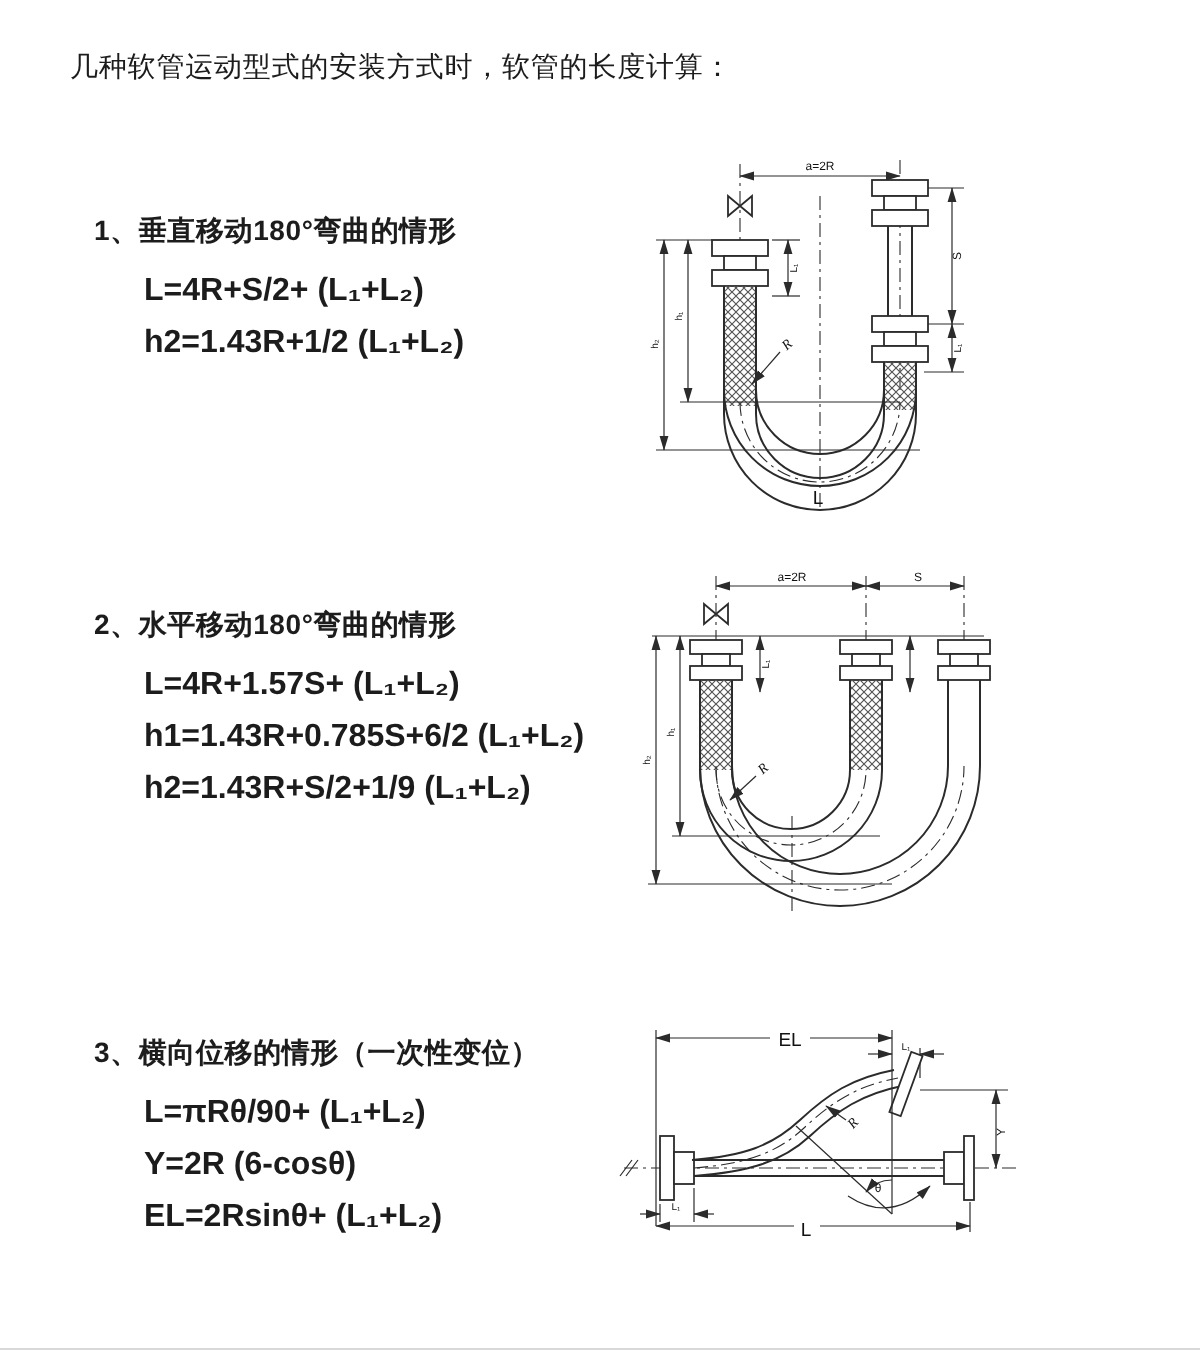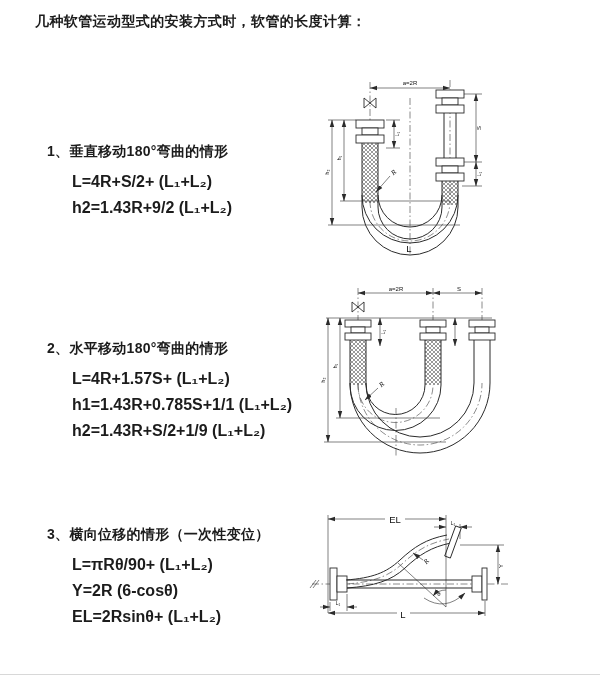--- a/index.html
+++ b/index.html
@@ -1,22 +1,22 @@
 <!DOCTYPE html>
 <html><head>
 <meta charset="utf-8">
 <style>
   html,body{margin:0;padding:0;}
   body{
     width:600px;height:675px;background:#ffffff;position:relative;overflow:hidden;
     font-family:"Liberation Sans","DejaVu Sans",sans-serif;color:#1c1c1c;
     border-bottom:1px solid #d8d8d8;box-sizing:border-box;
   }
-  .title{position:absolute;left:35px;top:13px;font-size:14px;font-weight:bold;letter-spacing:.4px;}
-  .sec{position:absolute;left:47px;margin-top:36px;}
+  .title{position:absolute;left:35px;top:25px;font-size:14px;font-weight:normal;letter-spacing:.4px;}
+  .sec{position:absolute;left:47px;}
   .sec .heading{font-size:14px;font-weight:bold;margin:0 0 8px 0;letter-spacing:.3px;}
   .formula{font-size:16px;font-weight:bold;line-height:26px;padding-left:25px;white-space:pre;}
   .diag{position:absolute;}
   #d1{left:310px;top:70px;}
   #d2{left:310px;top:280px;}
   #d3{left:300px;top:495px;}
   
   .med{stroke:#2b2b2b;stroke-width:1;fill:none;}
   .thin{stroke:#2b2b2b;stroke-width:.6;fill:none;}
   .cl{stroke:#2b2b2b;stroke-width:.55;fill:none;stroke-dasharray:7 2.5 1.5 2.5;}
@@ -28,31 +28,31 @@
   .lbl-it{fill:#111;font-size:7px;font-style:italic;font-family:"Liberation Serif","DejaVu Serif",serif;}
 </style>
 </head>
 <body>
 
 <div class="title">几种软管运动型式的安装方式时，软管的长度计算：</div>
 
 <div class="sec" style="top:107px">
   <div class="heading">1、垂直移动180°弯曲的情形</div>
   <div class="formula">L=4R+S/2+ (L₁+L₂)</div>
-  <div class="formula">h2=1.43R+9/2 (L₁+L₂)</div>
+  <div class="formula">h2=1.43R+1/2 (L₁+L₂)</div>
 </div>
 
 <div class="sec" style="top:304px">
   <div class="heading">2、水平移动180°弯曲的情形</div>
   <div class="formula">L=4R+1.57S+ (L₁+L₂)</div>
-  <div class="formula">h1=1.43R+0.785S+1/1 (L₁+L₂)</div>
+  <div class="formula">h1=1.43R+0.785S+6/2 (L₁+L₂)</div>
   <div class="formula">h2=1.43R+S/2+1/9 (L₁+L₂)</div>
 </div>
 
-<div class="sec" style="top:490px">
+<div class="sec" style="top:518px">
   <div class="heading">3、横向位移的情形（一次性变位）</div>
   <div class="formula">L=πRθ/90+ (L₁+L₂)</div>
   <div class="formula">Y=2R (6-cosθ)</div>
   <div class="formula">EL=2Rsinθ+ (L₁+L₂)</div>
 </div>
 
 <svg id="d1" class="diag" width="290" height="190" viewBox="0 0 290 190">
   <defs>
     <marker id="ar1" viewBox="0 0 10 10" refX="9.5" refY="5" markerWidth="7.5" markerHeight="7.5" orient="auto-start-reverse" markerUnits="userSpaceOnUse">
       <path d="M0,2 L10,5 L0,8 z" fill="#2b2b2b"></path>

